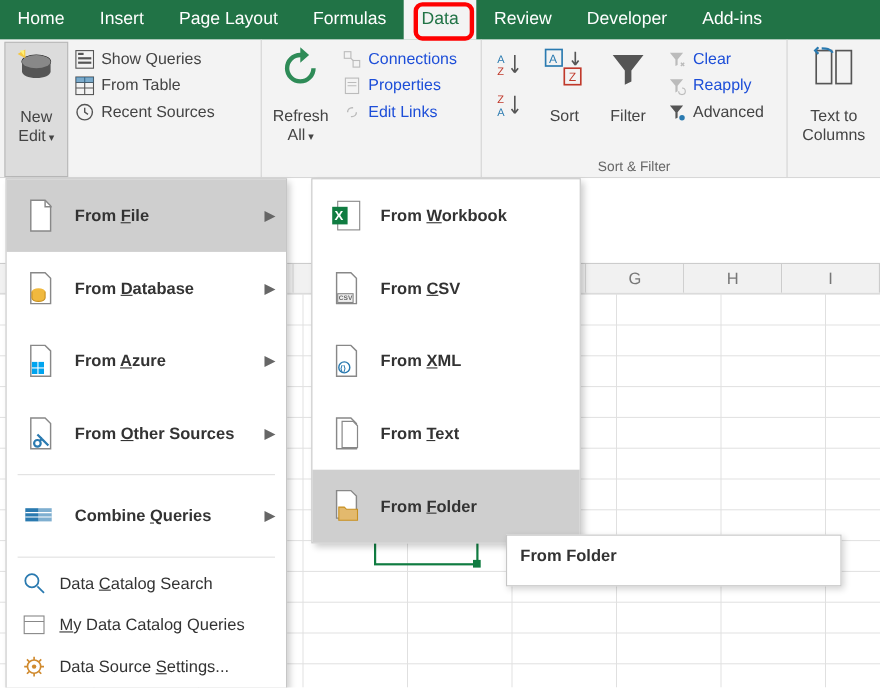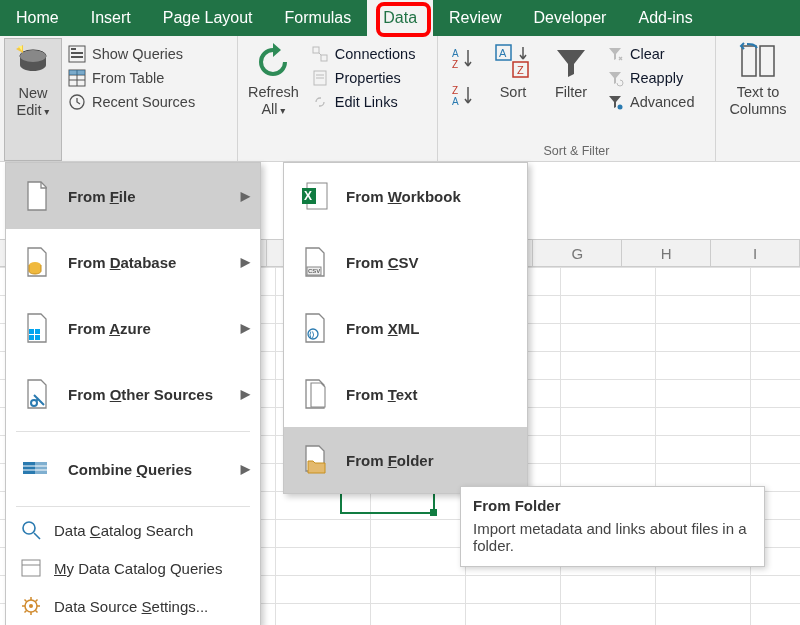--- a/index.html
+++ b/index.html
@@ -65,30 +65,30 @@
     padding: 4px 6px 0 6px;
     cursor: pointer;
     min-width: 58px;
   }
   .big-btn .icon-big { width: 40px; height: 38px; }
   .big-btn .lbl {
     font-size: 14.5px;
     color: #444;
     text-align: center;
     line-height: 1.15;
-    margin-top: 4px;
+    margin-top: 18px;
   }
   .row {
     display: flex;
     align-items: center;
     padding: 3px 6px;
     cursor: pointer;
     color: #444;
   }
-  .row.disabled { color: #0f172a; cursor: default; }
+  .row.disabled { color: #1d4ed8; cursor: default; }
   .row .icon-sm { width: 18px; height: 18px; margin-right: 6px; flex-shrink: 0; }
   .row .lbl { font-size: 14.5px; white-space: nowrap; }
 
   .stack { display: flex; flex-direction: column; }
   .hbox  { display: flex; }
 
   
   .grid {
     position: absolute;
     left: 0; top: 162px; right: 0; bottom: 0;
@@ -513,14 +513,13 @@
     <span class="micon"><svg viewBox="0 0 34 34">
           <path d="M8 3h13l5 5v20H8z" fill="#fff" stroke="#888" stroke-width="1.3"></path>
           <path d="M10 18h5l2 2h10v10H10z" fill="#e3b96d" stroke="#c79020"></path>
         </svg></span>
     <span>From <u class="mn">F</u>older</span>
   </div>
 </div>
 
 <div class="tooltip">
   <div class="hd">From Folder</div>
-  <div>Import metadata and links about files in a folder.</div>
 </div>
 
 </body></html>

